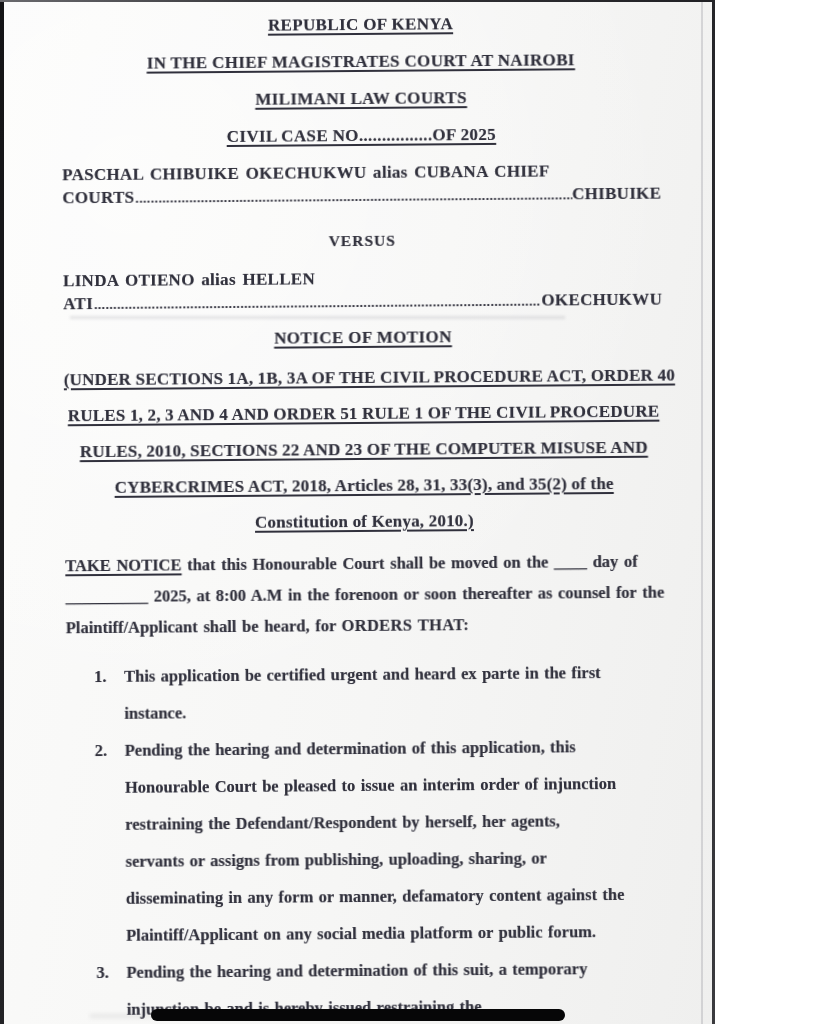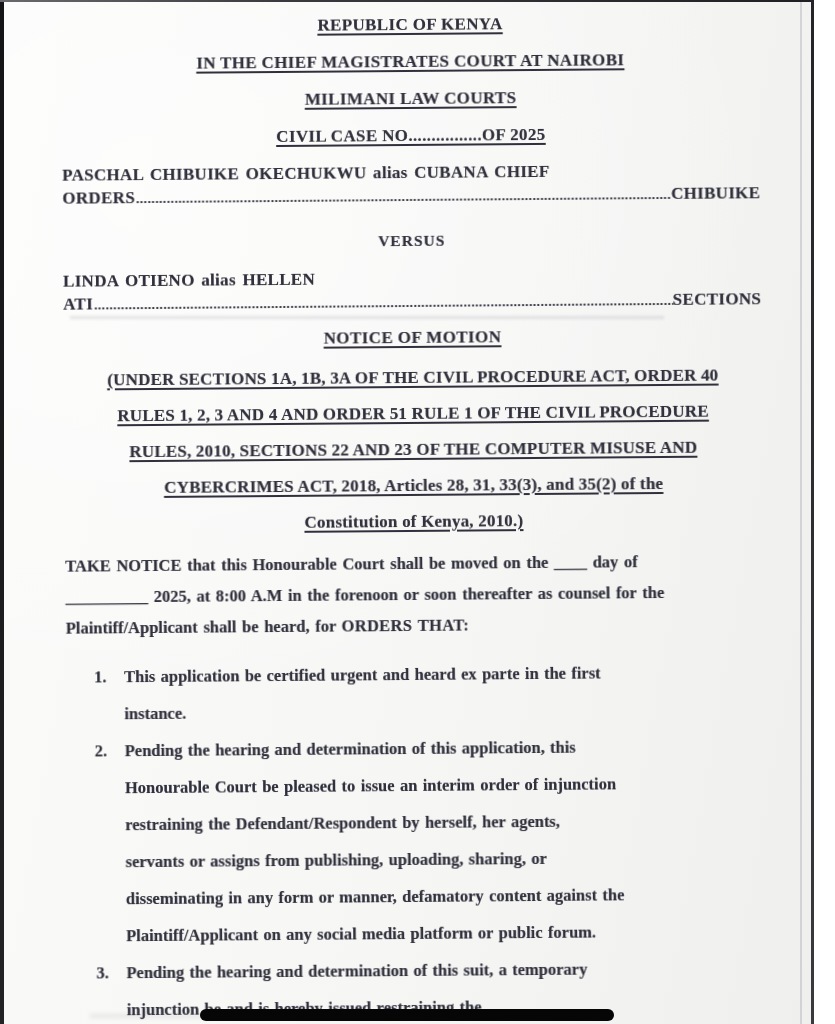--- a/index.html
+++ b/index.html
@@ -1,18 +1,18 @@
 <!DOCTYPE html>
 <html><head>
 <meta charset="utf-8">
 <style>
   html,body{margin:0;padding:0;background:#ffffff;}
   .screen{
     position:relative;
-    width:814px;height:1024px;
+    width:715px;height:1024px;
     overflow:hidden;
     background:
       radial-gradient(130% 90% at 18% 18%, rgba(255,255,255,.55), rgba(255,255,255,0) 60%),
       linear-gradient(100deg,#fbfbfa 0%,#f6f6f5 55%,#efefee 100%);
     font-family:"Liberation Serif","DejaVu Serif",serif;
     color:#30303c;
   }
   
   .edge-left{position:absolute;left:0;top:0;width:4px;height:100%;background:linear-gradient(180deg,#141416,#1c1c1f 60%,#232326);z-index:4;}
   .edge-top{position:absolute;left:0;top:0;width:100%;height:2px;background:linear-gradient(90deg,#6a6a6e,#3a3a3e 35%,#202024);z-index:4;}
@@ -48,21 +48,21 @@
     text-align:center;font-size:17px;line-height:22px;margin-top:12px;letter-spacing:.4px;
     text-decoration:underline;text-decoration-thickness:1.8px;text-underline-offset:3px;
   }
   .citation{margin-top:18px;}
   .citation .cline{
     text-align:center;font-size:17px;line-height:21px;margin-bottom:15px;letter-spacing:.2px;
     text-decoration:underline;text-decoration-thickness:1.8px;text-underline-offset:3px;white-space:nowrap;
   }
   .take-notice{margin-top:16px;font-size:16.5px;}
   .take-notice .tline{line-height:31px;white-space:nowrap;word-spacing:1.5px;}
-  .tn-label{text-decoration-thickness:1.8px;text-underline-offset:3px;}
+  .tn-label{text-decoration:underline;text-decoration-thickness:1.8px;text-underline-offset:3px;}
   .orders-that{letter-spacing:.3px;}
   .orders{margin-top:15px;margin-left:26px;font-size:16.5px;}
   .order-item{display:flex;align-items:flex-start;}
   .order-num{flex:none;width:30px;line-height:37px;text-align:left;padding-left:2px;}
   .order-lines{flex:1;}
   .order-lines .oline{line-height:37px;white-space:nowrap;word-spacing:1.2px;}
 </style>
 </head>
 <body>
 
@@ -78,34 +78,34 @@
   <div class="doc">
 
     <div class="hline">REPUBLIC OF KENYA</div>
     <div class="hline">IN THE CHIEF MAGISTRATES COURT AT NAIROBI</div>
     <div class="hline">MILIMANI LAW COURTS</div>
     <div class="hline">CIVIL CASE NO................OF 2025</div>
 
     <div>
       <div class="party-name">PASCHAL CHIBUIKE OKECHUKWU alias CUBANA CHIEF</div>
       <div class="party-row">
-        <span>ORDERS</span>
+        <span>COURTS</span>
         <span class="leader">........................................................................................................................................................................................................................................................................................................................</span>
         <span class="party-role">CHIBUIKE</span>
       </div>
     </div>
 
     <div class="versus">VERSUS</div>
 
     <div class="defendant-block">
       <div class="party-name">LINDA OTIENO alias HELLEN</div>
       <div class="party-row">
         <span>ATI</span>
         <span class="leader">........................................................................................................................................................................................................................................................................................................................</span>
-        <span class="party-role">SECTIONS</span>
+        <span class="party-role">OKECHUKWU</span>
       </div>
     </div>
 
     <div class="motion-title">NOTICE OF MOTION</div>
 
     <div class="citation">
       <div class="cline">(UNDER SECTIONS 1A, 1B, 3A OF THE CIVIL PROCEDURE ACT, ORDER 40</div>
       <div class="cline">RULES 1, 2, 3 AND 4 AND ORDER 51 RULE 1 OF THE CIVIL PROCEDURE</div>
       <div class="cline">RULES, 2010, SECTIONS 22 AND 23 OF THE COMPUTER MISUSE AND</div>
       <div class="cline">CYBERCRIMES ACT, 2018, Articles 28, 31, 33(3), and 35(2) of the</div>

